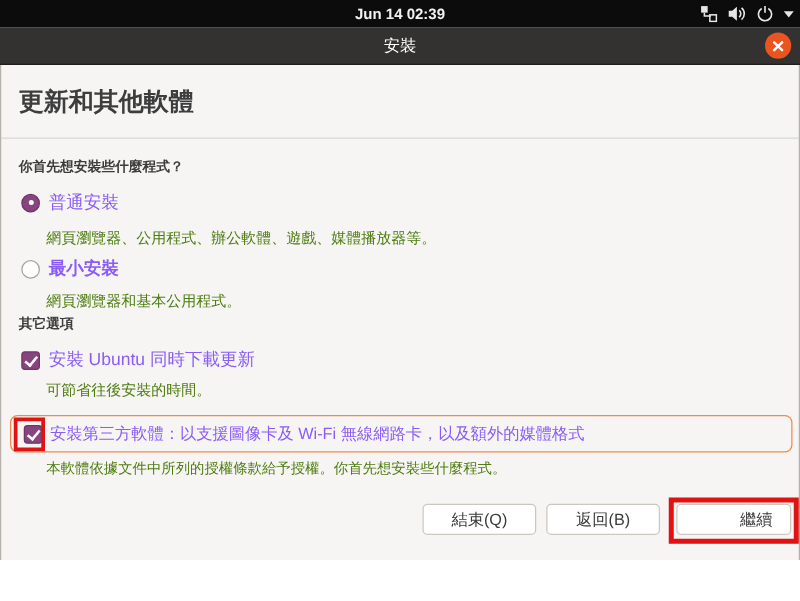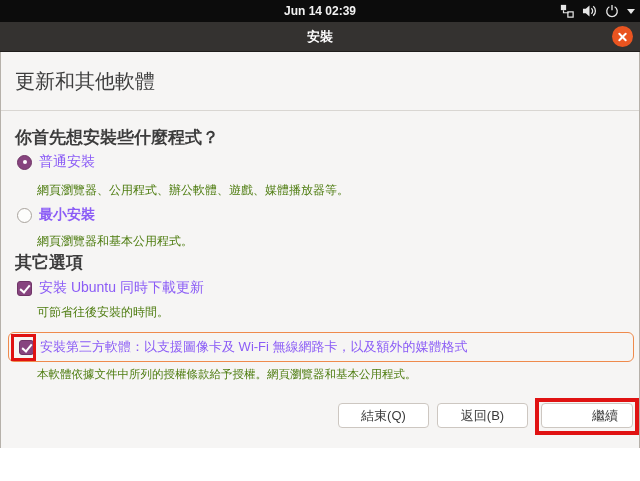--- a/index.html
+++ b/index.html
@@ -12,34 +12,34 @@
            text-align:center; color:#f2f2f2; font-size:12px; font-weight:600; }
   .tray { position:absolute; right:5px; top:0; height:22px; display:flex; align-items:center; gap:8px; }
   .tray svg { display:block; }
   .caret { width:0; height:0; border-left:4px solid transparent; border-right:4px solid transparent;
            border-top:5px solid #e6e6e6; }
 
   
   .title-bar { position:absolute; top:22px; left:0; width:640px; height:30px; background:#343230;
                border-bottom:1px solid #1f1d1b; z-index:9; }
   .win-title { position:absolute; left:0; width:100%; height:30px; line-height:30px; text-align:center;
-               color:#ffffff; font-size:13px; font-weight:bold; }
+               color:#ffffff; font-size:13px; font-weight:normal; }
   .close-btn { position:absolute; right:7px; top:4px; width:21px; height:21px; border-radius:50%;
                background:#e95420; cursor:pointer; }
   .close-btn::before, .close-btn::after { content:""; position:absolute; left:5px; top:9.5px;
                width:11px; height:2px; background:#fff; border-radius:1px; }
   .close-btn::before { transform:rotate(45deg); }
   .close-btn::after  { transform:rotate(-45deg); }
 
   
   .content { position:absolute; top:52px; left:0; width:640px; height:429px; background:#f6f5f4;
              border-left:1px solid #b6b1aa; border-right:1px solid #b6b1aa; }
-  .page-title { position:absolute; left:14px; top:16px; font-size:20px; font-weight:400; color:#3d3d3d; }
+  .page-title { position:absolute; left:14px; top:16px; font-size:20px; font-weight:700; color:#3d3d3d; }
   .divider { position:absolute; left:0; top:58px; width:100%; height:1px; background:#d9d6d2; }
-  .question, .section-heading { position:absolute; left:14px; font-size:17px; font-weight:bold; color:#3c3c3c; }
+  .question, .section-heading { position:absolute; left:14px; font-size:11px; font-weight:bold; color:#3c3c3c; }
   .question { top:74px; }
   .section-heading { top:199px; }
 
   .opt-row { position:absolute; left:16px; display:flex; align-items:center; gap:7px; cursor:pointer; }
   .opt-label { font-size:14px; color:#8b5cf6; }
   .desc { position:absolute; left:36px; font-size:12px; color:#4d7c0f; }
 
   .radio { width:15px; height:15px; border-radius:50%; flex:0 0 auto; position:relative; }
   .radio.selected { background:#87447f; border:1px solid #703567; }
   .radio.selected::after { content:""; position:absolute; left:4.5px; top:4.5px; width:4px; height:4px;
@@ -140,21 +140,21 @@
     <div class="opt-row" style="top:227px;">
       <span class="checkbox"></span>
       <span class="opt-label">安裝 Ubuntu 同時下載更新</span>
     </div>
     <div class="desc" style="top:252px;">可節省往後安裝的時間。</div>
 
     <div class="focus-row">
       <span class="checkbox"></span>
       <span class="opt-label">安裝第三方軟體：以支援圖像卡及 Wi-Fi 無線網路卡，以及額外的媒體格式</span>
     </div>
-    <div class="desc small-desc" style="top:315px;">本軟體依據文件中所列的授權條款給予授權。網頁瀏覽器和基本公用程式。</div>
+    <div class="desc small-desc" style="top:315px;">本軟體依據文件中所列的授權條款給予授權。你首先想安裝些什麼程式。</div>
 
     <div class="anno anno-checkbox"></div>
     <div class="anno anno-continue"></div>
 
     <button class="btn btn-back">返回(B)</button>
     <button class="btn btn-quit">結束(Q)</button>
     <button class="btn btn-continue">繼續</button>
 
     <div class="dots">
         <div class="dot filled"></div>

